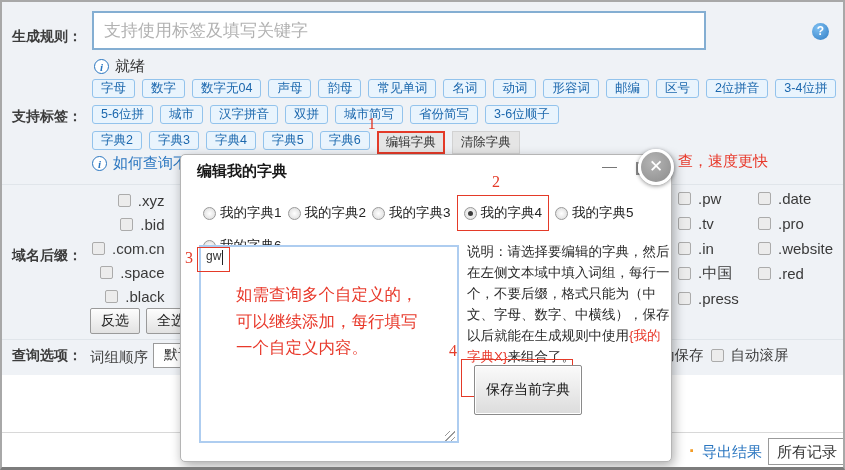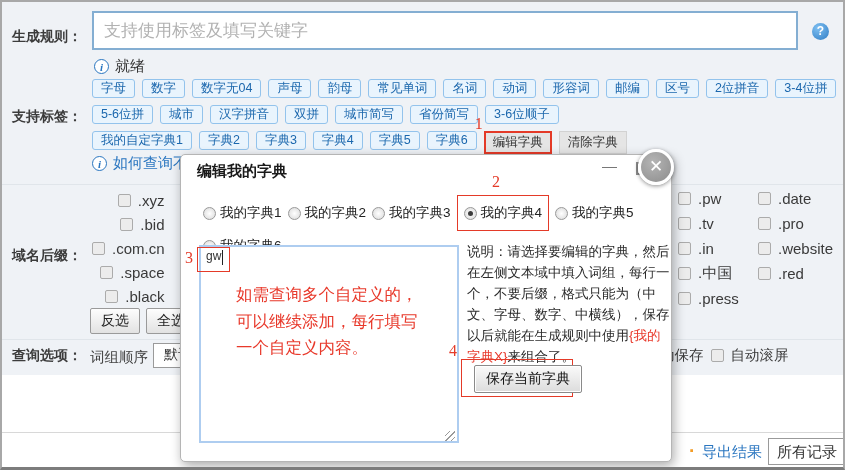--- a/index.html
+++ b/index.html
@@ -4,21 +4,21 @@
 <style>
   * { margin:0; padding:0; box-sizing:border-box; }
   body { background:#fff; font-family:"Liberation Sans","DejaVu Sans",sans-serif; }
   .page { position:relative; width:845px; height:470px; overflow:hidden;
           border:2px solid #a8a8a8; border-bottom:3px solid #7c7c7c; background:#fff; }
   .form-bg { position:absolute; left:0; top:0; width:841px; height:373px; background:#eff2f6; }
   .hline { position:absolute; left:0; width:841px; height:1px; background:#e0e5ea; }
   .form-label { position:absolute; left:10px; font-size:14px; font-weight:bold; color:#3c3c3c; }
 
   
-  .rule-input { position:absolute; left:90px; top:9px; width:706px; height:39px;
+  .rule-input { position:absolute; left:90px; top:9px; width:614px; height:39px;
                 border:2px solid #84aed2; background:#fff; padding:0 10px; font-size:17px; color:#333;
                 font-family:"Liberation Sans","DejaVu Sans",sans-serif; }
   .rule-input::placeholder { color:#b2b2b2; }
   .help-icon { position:absolute; left:810px; top:21px; width:17px; height:17px; border-radius:50%;
                background:radial-gradient(circle at 35% 30%, #7ec0f2, #2f7cc4); color:#fff;
                font-size:12px; font-weight:bold; text-align:center; line-height:17px; }
   .info-icon { display:inline-block; width:15px; height:15px; border-radius:50%;
                border:1px solid #2a76c0; color:#2a76c0; background:#fff; font-size:11px; font-weight:bold;
                text-align:center; line-height:14px; font-family:"Liberation Serif","DejaVu Serif",serif;
                font-style:italic; flex:0 0 auto; }
@@ -98,21 +98,21 @@
   .step3 { position:absolute; left:4px; top:92px; line-height:1.4; }
   .overlay-note { position:absolute; left:55px; top:126px; width:240px; color:#e8392b;
                   font-size:16.5px; line-height:1.62; white-space:pre-line; }
   .resize-grip { position:absolute; left:264px; top:276px; width:10px; height:10px;
                  background:repeating-linear-gradient(135deg, transparent 0 3px, #9a9a9a 3px 4px); }
   .modal-desc { position:absolute; left:286px; top:86px; width:204px; font-size:13.5px; line-height:21px; color:#2b2b2b; }
   .desc-red { color:#e8392b; }
   .step4 { position:absolute; left:268px; top:188px; line-height:1; }
   .save-box { position:absolute; left:280px; top:204px; width:112px; height:38px; border:1px solid #e43a28; }
   .save-btn { position:absolute; left:293px; top:210px; background:linear-gradient(#fafafa,#dcdcdc);
-              border:1px solid #8a8a8a; border-radius:2px; font-size:14px; color:#111; padding:4px 11px;
+              border:1px solid #8a8a8a; border-radius:2px; font-size:14px; color:#111; padding:15px 11px;
               box-shadow:inset 0 0 0 1px #fff; cursor:pointer;
               font-family:"Liberation Sans","DejaVu Sans",sans-serif; }
 </style>
 </head>
 <body>
 
 <div class="page">
   <div class="form-bg"></div>
   <div class="hline" style="top:182px"></div>
   <div class="hline" style="top:337px"></div>
@@ -148,38 +148,38 @@
       <button class="tag">城市</button>
       <button class="tag">汉字拼音</button>
       <button class="tag">双拼</button>
       <button class="tag">城市简写</button>
       <button class="tag">省份简写</button>
       <button class="tag">3-6位顺子</button>
     </div>
   <div class="tag-row" style="top:129px">
     <span class="tag-group">
 
-    <button class="tag">我的自定字典1</button>
         <button class="tag">字典2</button>
         <button class="tag">字典3</button>
         <button class="tag">字典4</button>
         <button class="tag">字典5</button>
         <button class="tag">字典6</button>
       </span>
     <span class="edit-wrap">
       <span class="step step1">1</span>
       <button class="gray-btn">编辑字典</button>
     </span>
     <button class="gray-btn">清除字典</button>
   </div>
 
   <div class="hint-line">
     <span class="info-icon">i</span>
     <span>如何查询不</span>
   </div>
+  <div class="hint-red">查，速度更快</div>
 
   <div class="form-label" style="top:245px">域名后缀：</div>
   <div class="cb-col col-left">
 
   <label class="cb">
       <span class="cbox"></span>
       <span>.xyz</span>
       </label>
       <label class="cb">
       <span class="cbox"></span>

